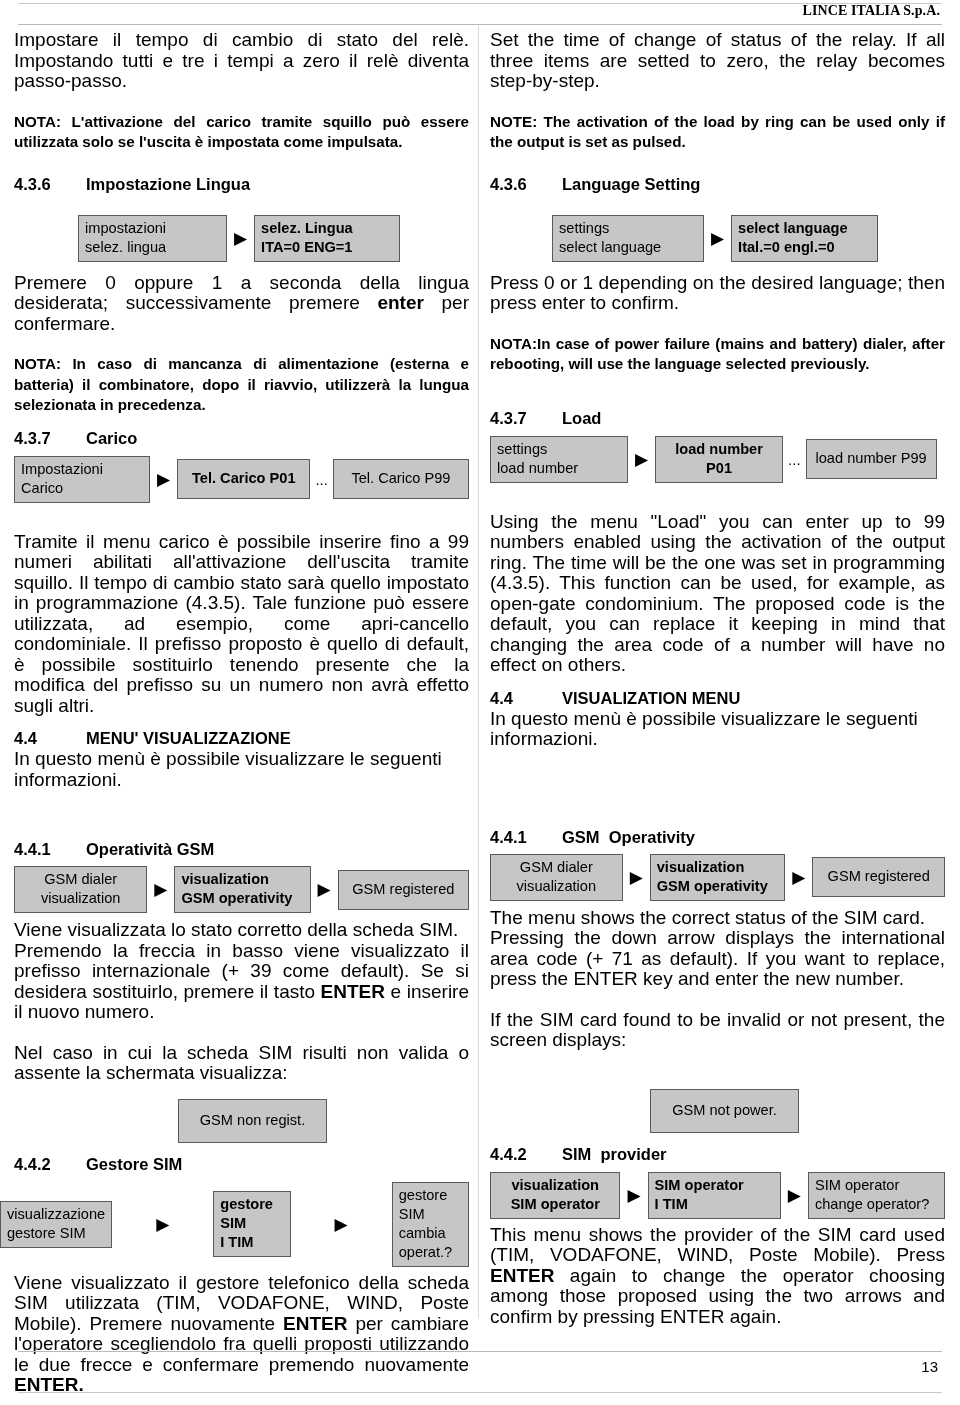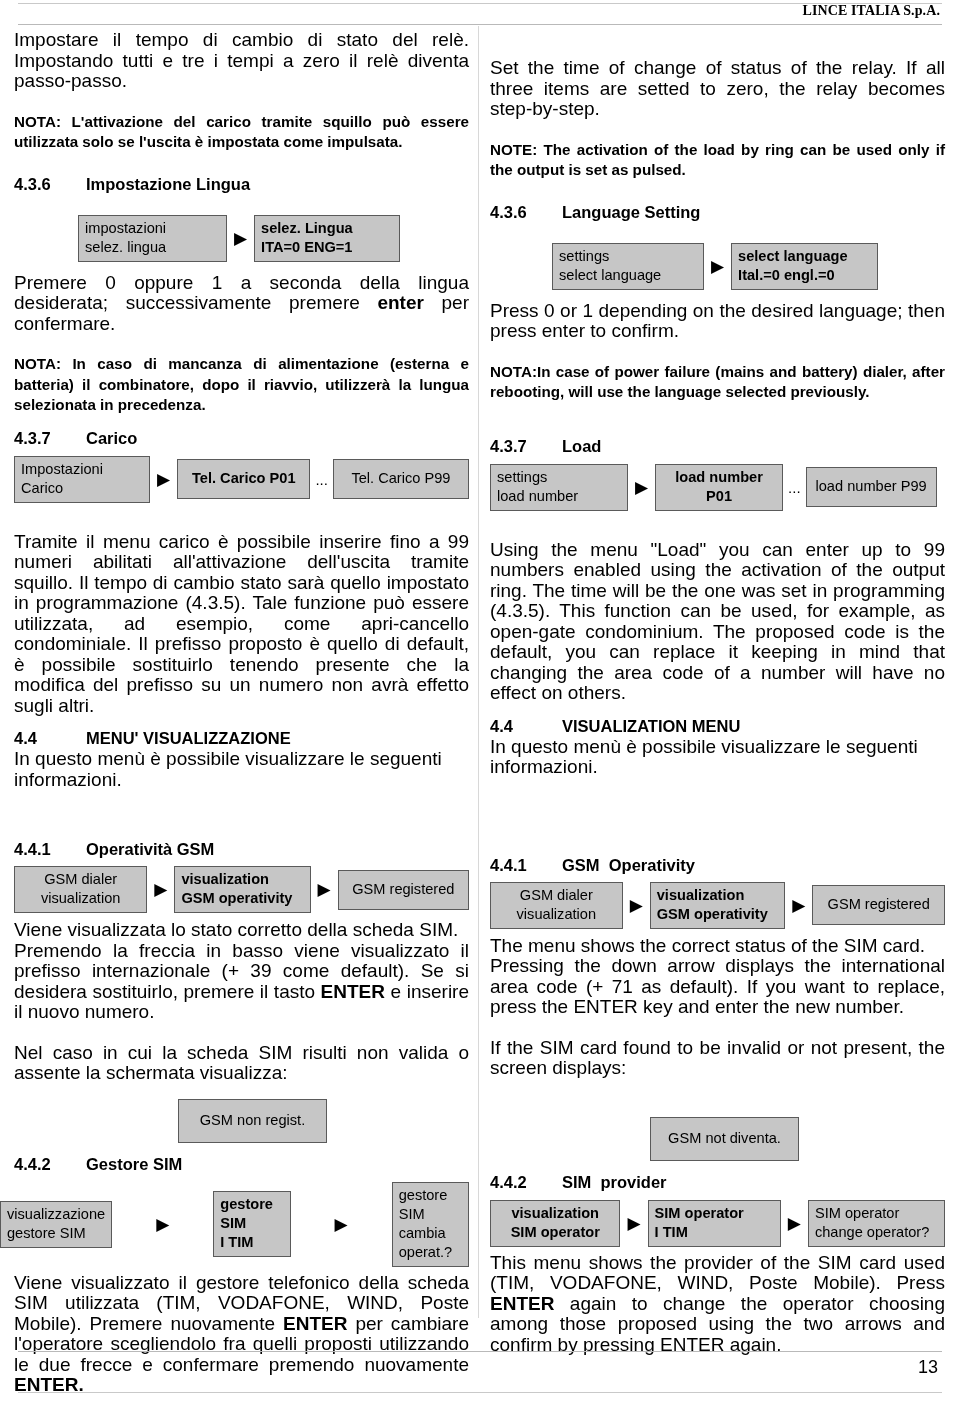--- a/index.html
+++ b/index.html
@@ -59,21 +59,21 @@
     width: 1px;
     height: 1292px;
     background: #d8d8d8;
   }
   .col {
     position: absolute;
     top: 30px;
     width: 455px;
   }
   .col-left  { left: 14px; }
-  .col-right { left: 490px; margin-top: 28px; }
+  .col-right { left: 490px; }
 
   
   p {
     margin: 0;
     font-size: 19px;
     line-height: 20.5px;
     text-align: justify;
     hyphens: none;
   }
   p.justify { text-align: justify; }
@@ -191,21 +191,21 @@
     left: 18px;
     right: 18px;
     top: 1392px;
     height: 1px;
     background: #c9c9c9;
   }
   .page-number {
     position: absolute;
     right: 22px;
     top: 1358px;
-    font-size: 18px;
+    font-size: 15px;
     line-height: 18px;
   }
 </style>
 </head>
 <body>
 
 <div class="page">
 
   <div class="hdr-rule-top"></div>
   <div class="hdr-company">LINCE ITALIA S.p.A.</div>
@@ -424,21 +424,21 @@
     <p class="nojust">The menu shows the correct status of the SIM card.</p>
     <p class="justify">Pressing the down arrow displays the international area code (+ 71 as default). If you want to replace, press the ENTER key and enter the new number.</p>
 
     <div class="spacer-md"></div>
 
     <p class="justify">If the SIM card found to be invalid or not present, the screen displays:</p>
 
     <div style="height:38px"></div>
 
     <div class="flow dg-single-en">
-      <div class="fbox center one-line">GSM not diventa.</div>
+      <div class="fbox center one-line">GSM not power.</div>
     </div>
 
     <div style="height:10px"></div>
 
     <h3 class="heading"><span class="num">4.4.2</span><span>SIM  provider</span></h3>
 
     <div style="height:7px"></div>
 
     <div class="flow dg-sim-en">
       <div class="fbox a bold center">

